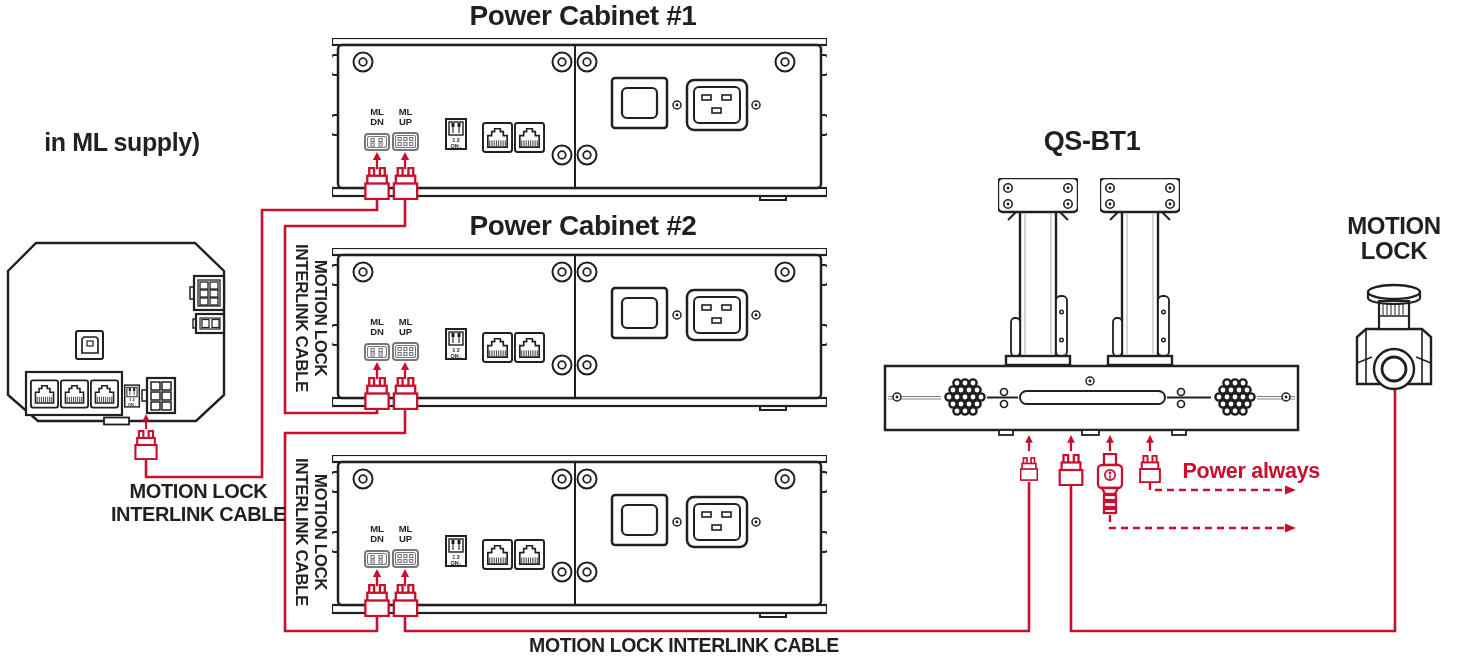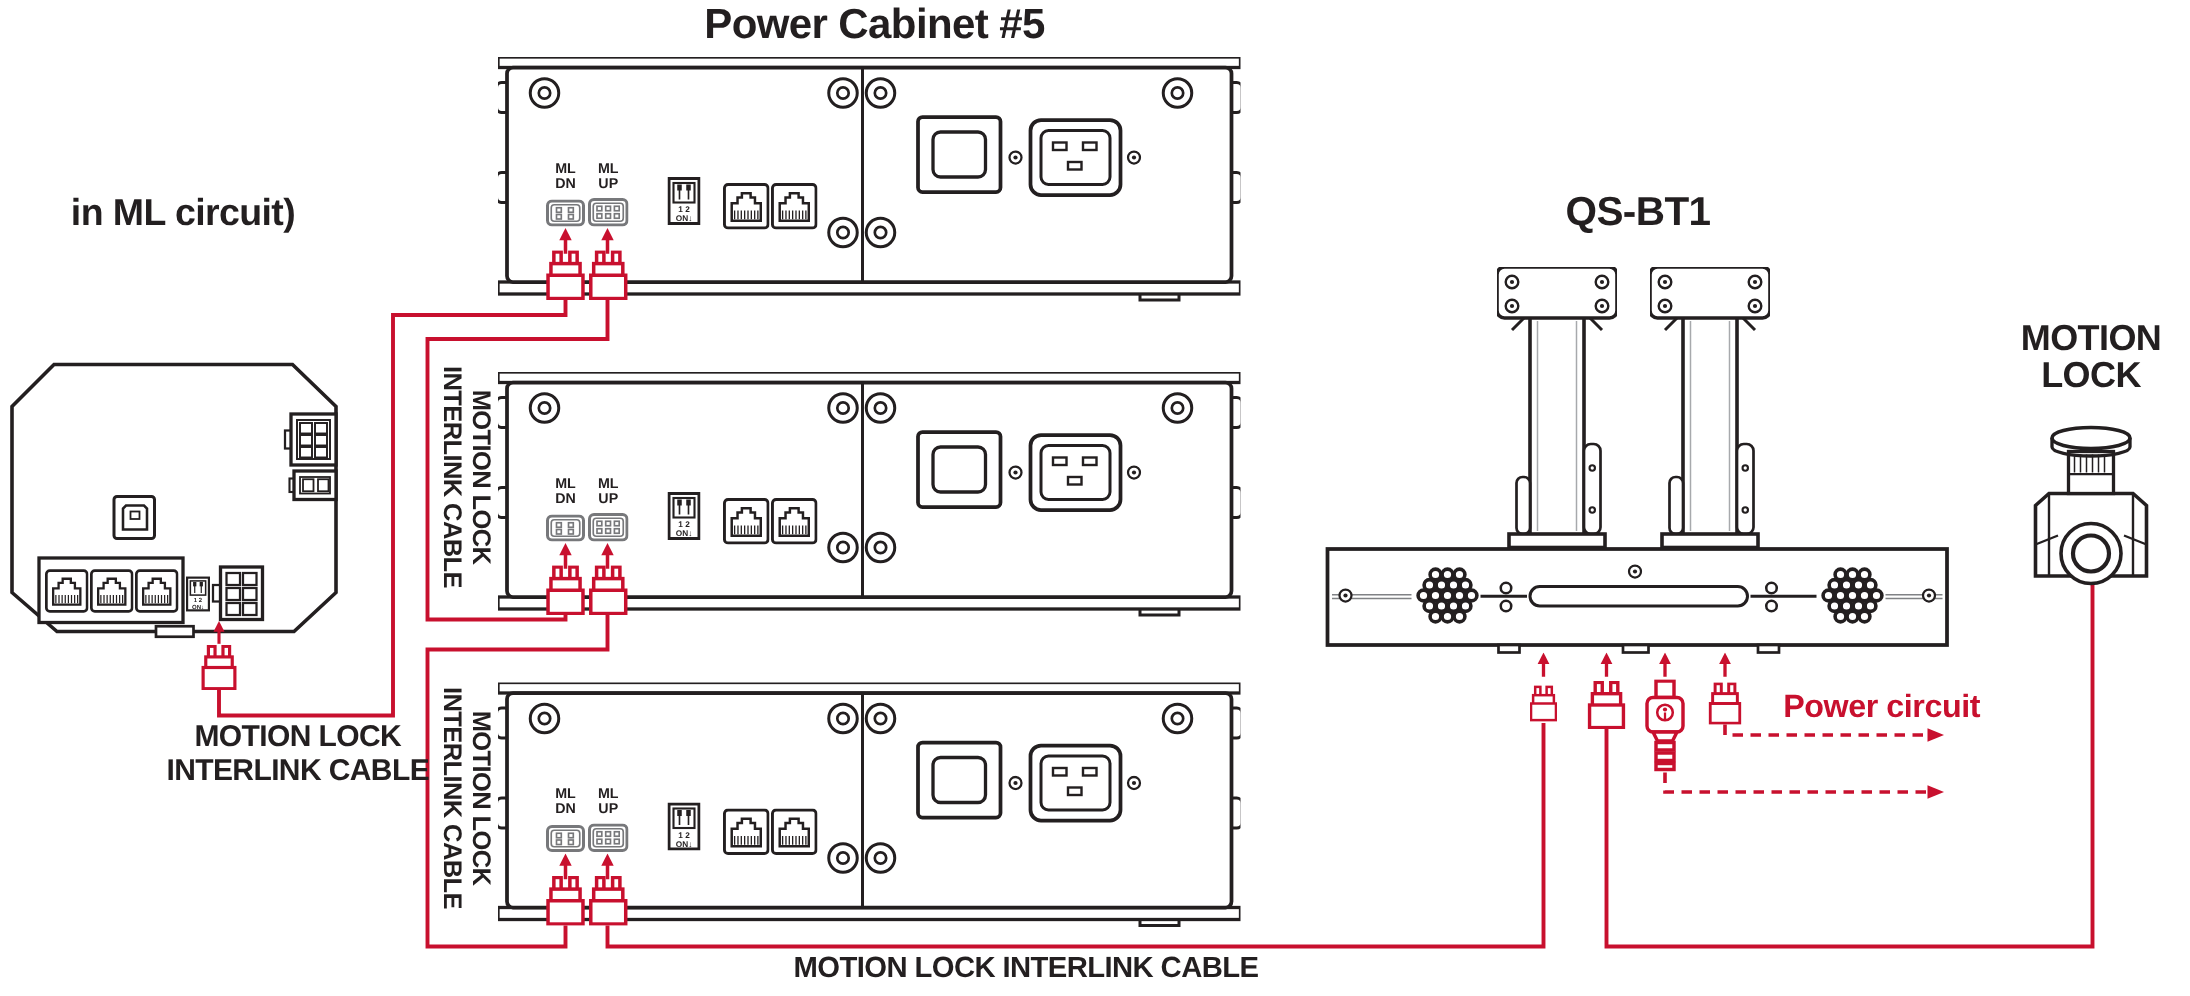--- a/index.html
+++ b/index.html
@@ -322,24 +322,25 @@
     </g>
     <line x1="1379" y1="316" x2="1409" y2="316" stroke="#231F20" stroke-width="1.5"></line>
     <ellipse cx="1394" cy="292" rx="26" ry="7" fill="#fff" stroke="#231F20" stroke-width="2.4"></ellipse>
     <path d="M1368,292 V298 A26,6 0 0 0 1420,298 V292" fill="none" stroke="#231F20" stroke-width="2.2"></path>
     <circle cx="1394" cy="369" r="20" fill="#fff" stroke="#231F20" stroke-width="2.4"></circle>
     <circle cx="1394" cy="369" r="12" fill="#fff" stroke="#231F20" stroke-width="2.8"></circle>
   </g>
 </svg>
 
 <div class="lbl t-qsdd">
-  <div>in ML circuit)</div>
-</div>
-
-<div class="lbl t-cab" style="top:1px">Power Cabinet #5</div>
+  <div>in ML supply)</div>
+</div>
+
+<div class="lbl t-cab" style="top:1px">Power Cabinet #1</div>
+<div class="lbl t-cab" style="top:211px">Power Cabinet #2</div>
 
 <div class="lbl t-qsbt1">QS-BT1</div>
 
 <div class="lbl t-mlock">
   <div>MOTION</div>
   <div>LOCK</div>
 </div>
 
 <div class="lbl c-left">
   <div>MOTION LOCK</div>
@@ -351,15 +352,15 @@
   <div>INTERLINK CABLE</div>
 </div>
 
 <div class="lbl c-vert c-v2">
   <div>MOTION LOCK</div>
   <div>INTERLINK CABLE</div>
 </div>
 
 <div class="lbl c-bottom">MOTION LOCK INTERLINK CABLE</div>
 
-<div class="r-lab red" style="top:459px">Power circuit</div>
+<div class="r-lab red" style="top:459px">Power always</div>
 
 </div>
 
 </body></html>

